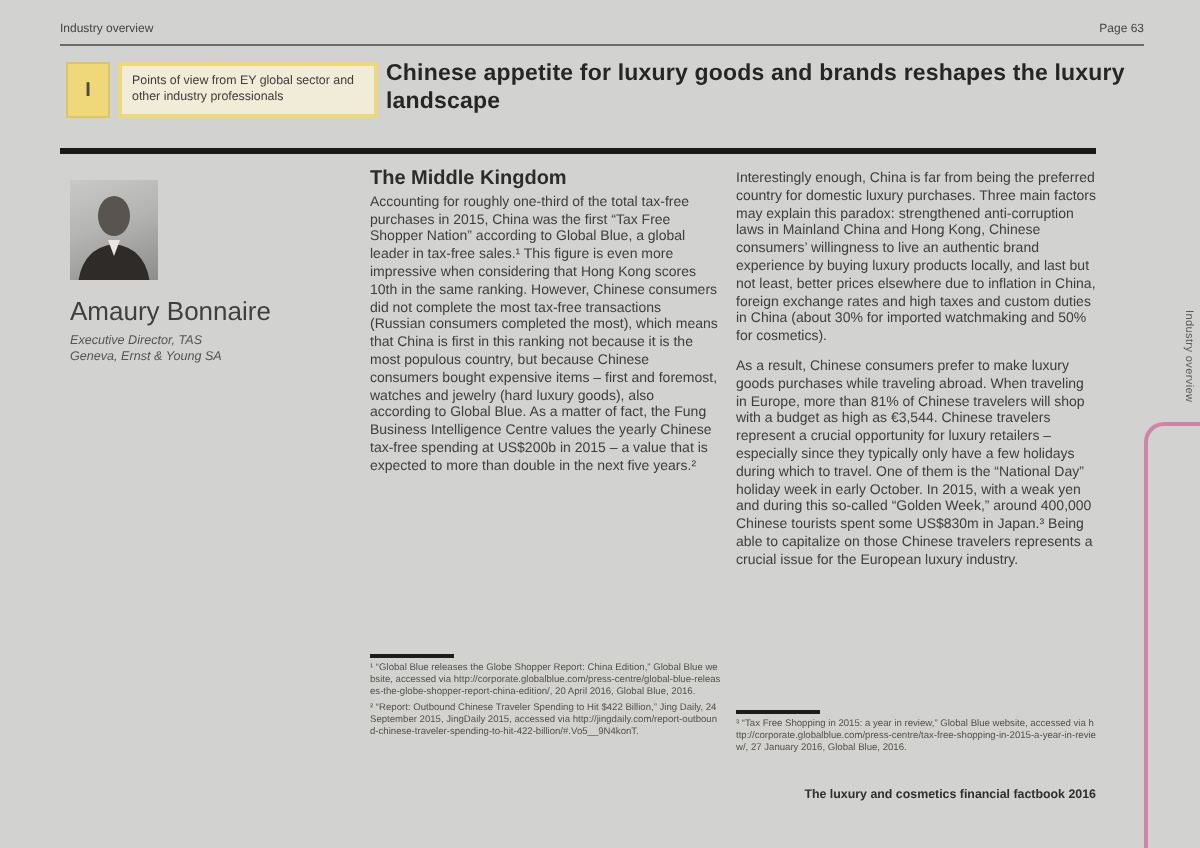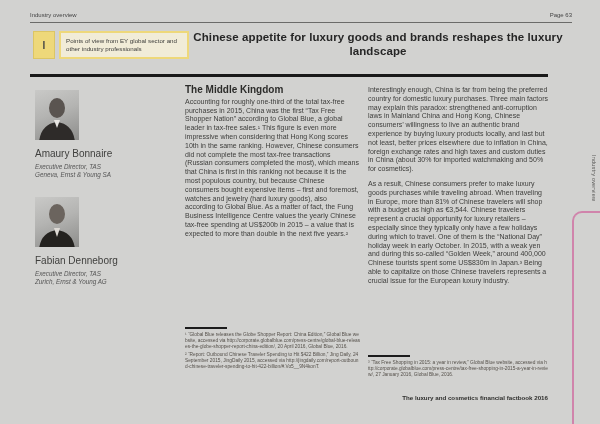--- a/index.html
+++ b/index.html
@@ -31,34 +31,33 @@
     border:2px solid #eed87a;background:#f1ecd8;
     padding:3px 5px;
     font-size:6.2px;line-height:8px;color:#3c3c3a;
     display:flex;align-items:center;
   }
   
   .title{
     position:absolute;left:193px;top:30px;width:370px;
     font-size:11.5px;line-height:14px;font-weight:bold;color:#262626;
     letter-spacing:.1px;
-    text-align:center;
   }
   .title-rule{
     position:absolute;left:30px;top:74px;width:518px;height:3px;background:#191919;
   }
   
   .sidebar{position:absolute;left:35px;top:90px;width:145px;}
   .person{margin-bottom:18px;}
   .photo{
     width:44px;height:50px;position:relative;overflow:hidden;
     background:linear-gradient(160deg,#c9c9c7 0%,#b4b4b2 45%,#8d8d8b 100%);
   }
   .photo svg{position:absolute;bottom:-2px;left:0;}
-  .person-name{margin-top:8px;font-size:10px;color:#3f3f3d;}
+  .person-name{margin-top:8px;font-size:13px;color:#3f3f3d;}
   .person-role{margin-top:4px;font-size:6.3px;line-height:8px;font-style:italic;color:#555;}
   
   .col{position:absolute;top:86px;font-size:7px;line-height:8.8px;color:#3d3d3b;}
   .col1{left:185px;width:174px;}
   .col2{left:368px;width:180px;}
   .col-heading{font-weight:bold;color:#2c2c2a;margin-bottom:3px;font-size:10px;}
   .col p{margin:0 0 6px 0;}
   
   .footnotes{position:absolute;font-size:4.8px;line-height:6px;color:#55504a;}
   .fn-left{left:185px;top:327px;width:176px;}
@@ -111,34 +110,20 @@
           <path d="M19 28 L22 36 L25 28 Z" fill="#e8e6e2"></path>
         </svg>
       </div>
       <div class="person-name">Amaury Bonnaire</div>
       <div class="person-role">
         <div>Executive Director, TAS</div>
         <div>Geneva, Ernst &amp; Young SA</div>
       </div>
     </div>
 
-    <div class="person">
-      <div class="photo">
-        <svg width="44" height="50" viewBox="0 0 44 50">
-          <ellipse cx="22" cy="15" rx="8" ry="10" fill="#6b645e"></ellipse>
-          <path d="M4 50 Q6 33 22 31 Q38 33 40 50 Z" fill="#24221f"></path>
-          <path d="M19 29 L22 38 L25 29 Z" fill="#ddd9d4"></path>
-        </svg>
-      </div>
-      <div class="person-name">Fabian Denneborg</div>
-      <div class="person-role">
-        <div>Executive Director, TAS</div>
-        <div>Zurich, Ernst &amp; Young AG</div>
-      </div>
-    </div>
 
   </div>
 
   <div class="col col1">
     <div class="col-heading">The Middle Kingdom</div>
     <p>Accounting for roughly one-third of the total tax-free purchases in 2015, China was the first “Tax Free Shopper Nation” according to Global Blue, a global leader in tax-free sales.¹ This figure is even more impressive when considering that Hong Kong scores 10th in the same ranking. However, Chinese consumers did not complete the most tax-free transactions (Russian consumers completed the most), which means that China is first in this ranking not because it is the most populous country, but because Chinese consumers bought expensive items – first and foremost, watches and jewelry (hard luxury goods), also according to Global Blue. As a matter of fact, the Fung Business Intelligence Centre values the yearly Chinese tax-free spending at US$200b in 2015 – a value that is expected to more than double in the next five years.²</p>
   </div>
 
   <div class="col col2">
     <p>Interestingly enough, China is far from being the preferred country for domestic luxury purchases. Three main factors may explain this paradox: strengthened anti-corruption laws in Mainland China and Hong Kong, Chinese consumers’ willingness to live an authentic brand experience by buying luxury products locally, and last but not least, better prices elsewhere due to inflation in China, foreign exchange rates and high taxes and custom duties in China (about 30% for imported watchmaking and 50% for cosmetics).</p>

